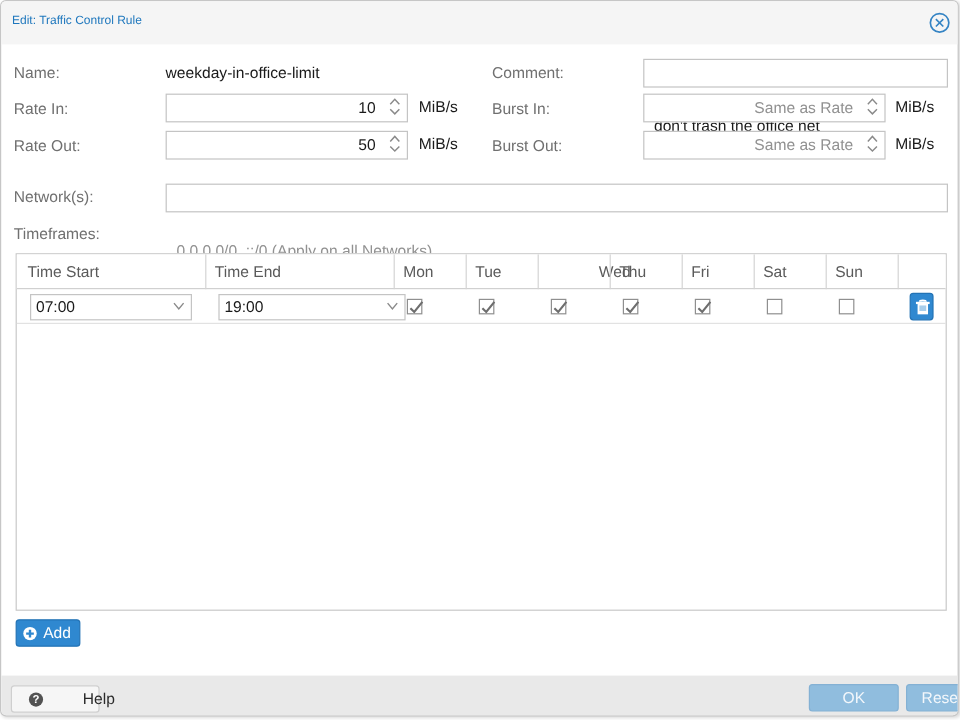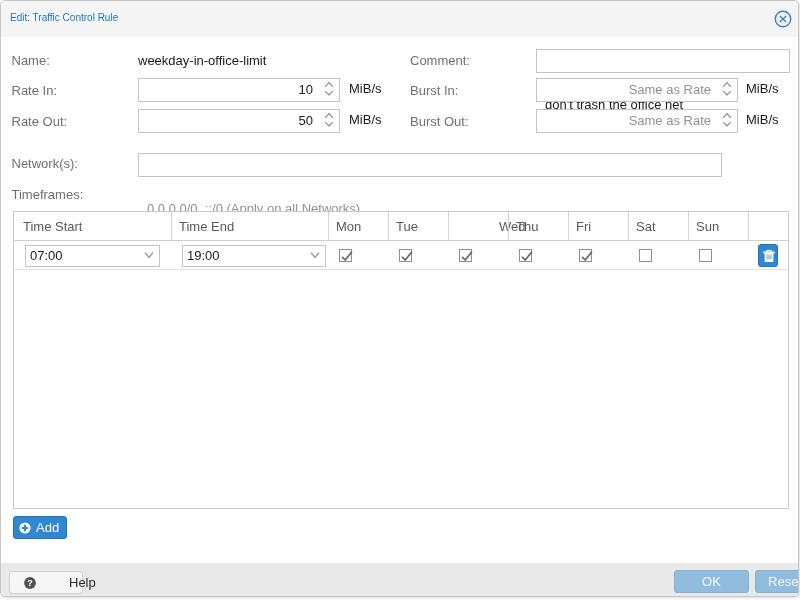--- a/index.html
+++ b/index.html
@@ -80,21 +80,21 @@
   <div class="field" style="left:535px;top:108px;width:202px;">
     <div class="num ph" style="width:160px;">Same as Rate</div>
     <svg class="spin" width="16" height="22" viewBox="0 0 16 22">
       <path d="M5.2 8.9 L9 4.7 L12.8 8.9" fill="none" stroke="#8a8a8a" stroke-width="1.2"></path>
       <path d="M5.2 13.1 L9 16.9 L12.8 13.1" fill="none" stroke="#8a8a8a" stroke-width="1.2"></path>
     </svg>
   </div>
   <div class="val" style="left:745px;top:110px;">MiB/s</div>
 
   <div class="lbl" style="left:10.5px;top:154px;">Network(s):</div>
-  <div class="field" style="left:137px;top:152px;width:584px;">
+  <div class="field" style="left:137px;top:152px;width:652px;">
     <div class="txt ph">0.0.0.0/0, ::/0 (Apply on all Networks)</div>
   </div>
 
   <div class="lbl" style="left:10.5px;top:185px;">Timeframes:</div>
 
   <div class="grid">
     <div class="ghead">
       <div class="htxt" style="left:9px;">Time Start</div>
       <div class="htxt" style="left:165px;">Time End</div>
       <div class="htxt" style="left:322px;">Mon</div>
@@ -114,21 +114,21 @@
       <div class="hsep" style="left:674px;"></div>
       <div class="hsep" style="left:734px;"></div>
     </div>
     <div class="grow">
       <div class="combo" style="left:11px;width:135px;">
         <div class="txt">07:00</div>
         <svg class="chev" width="12" height="22" viewBox="0 0 12 22">
           <path d="M2 6.6 L6 11.4 L10 6.6" fill="none" stroke="#8a8a8a" stroke-width="1.2"></path>
         </svg>
       </div>
-      <div class="combo" style="left:168px;width:144px;">
+      <div class="combo" style="left:168px;width:156px;">
         <div class="txt">19:00</div>
         <svg class="chev" width="12" height="22" viewBox="0 0 12 22">
           <path d="M2 6.6 L6 11.4 L10 6.6" fill="none" stroke="#8a8a8a" stroke-width="1.2"></path>
         </svg>
       </div>
       <div class="cb" style="left:325px;"><svg width="13" height="13" viewBox="0 0 13 13">
             <path d="M2 6.8 L5.2 10 L12 1.6" fill="none" stroke="#6e6e6e" stroke-width="1.8"></path>
           </svg></div>
       <div class="cb" style="left:385px;"><svg width="13" height="13" viewBox="0 0 13 13">
             <path d="M2 6.8 L5.2 10 L12 1.6" fill="none" stroke="#6e6e6e" stroke-width="1.8"></path>

